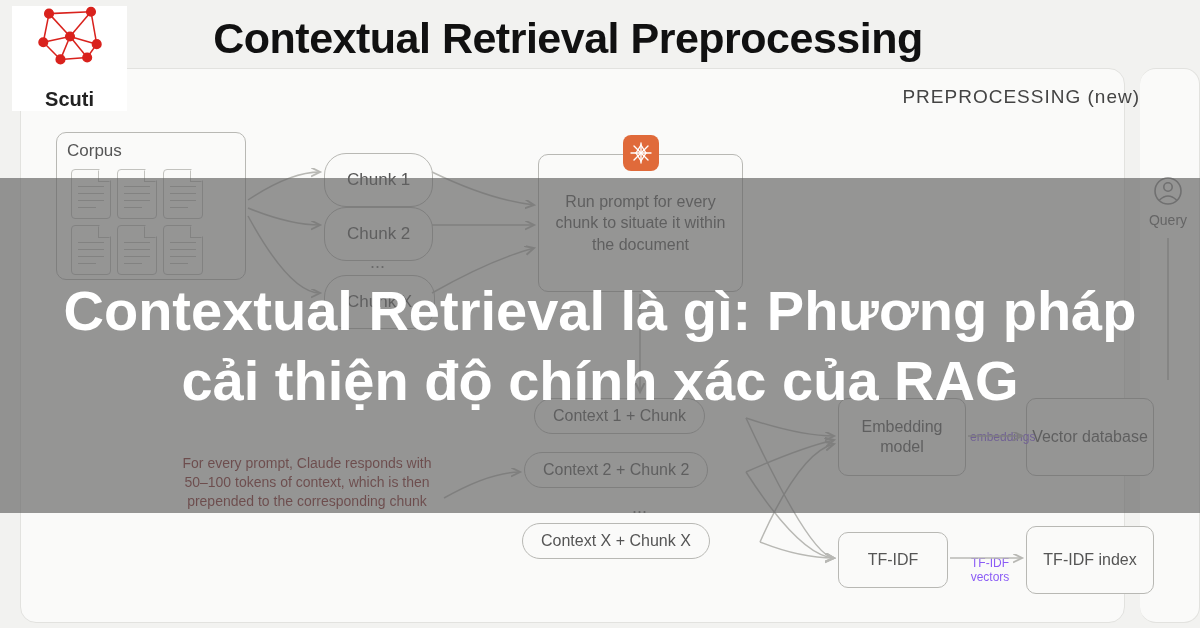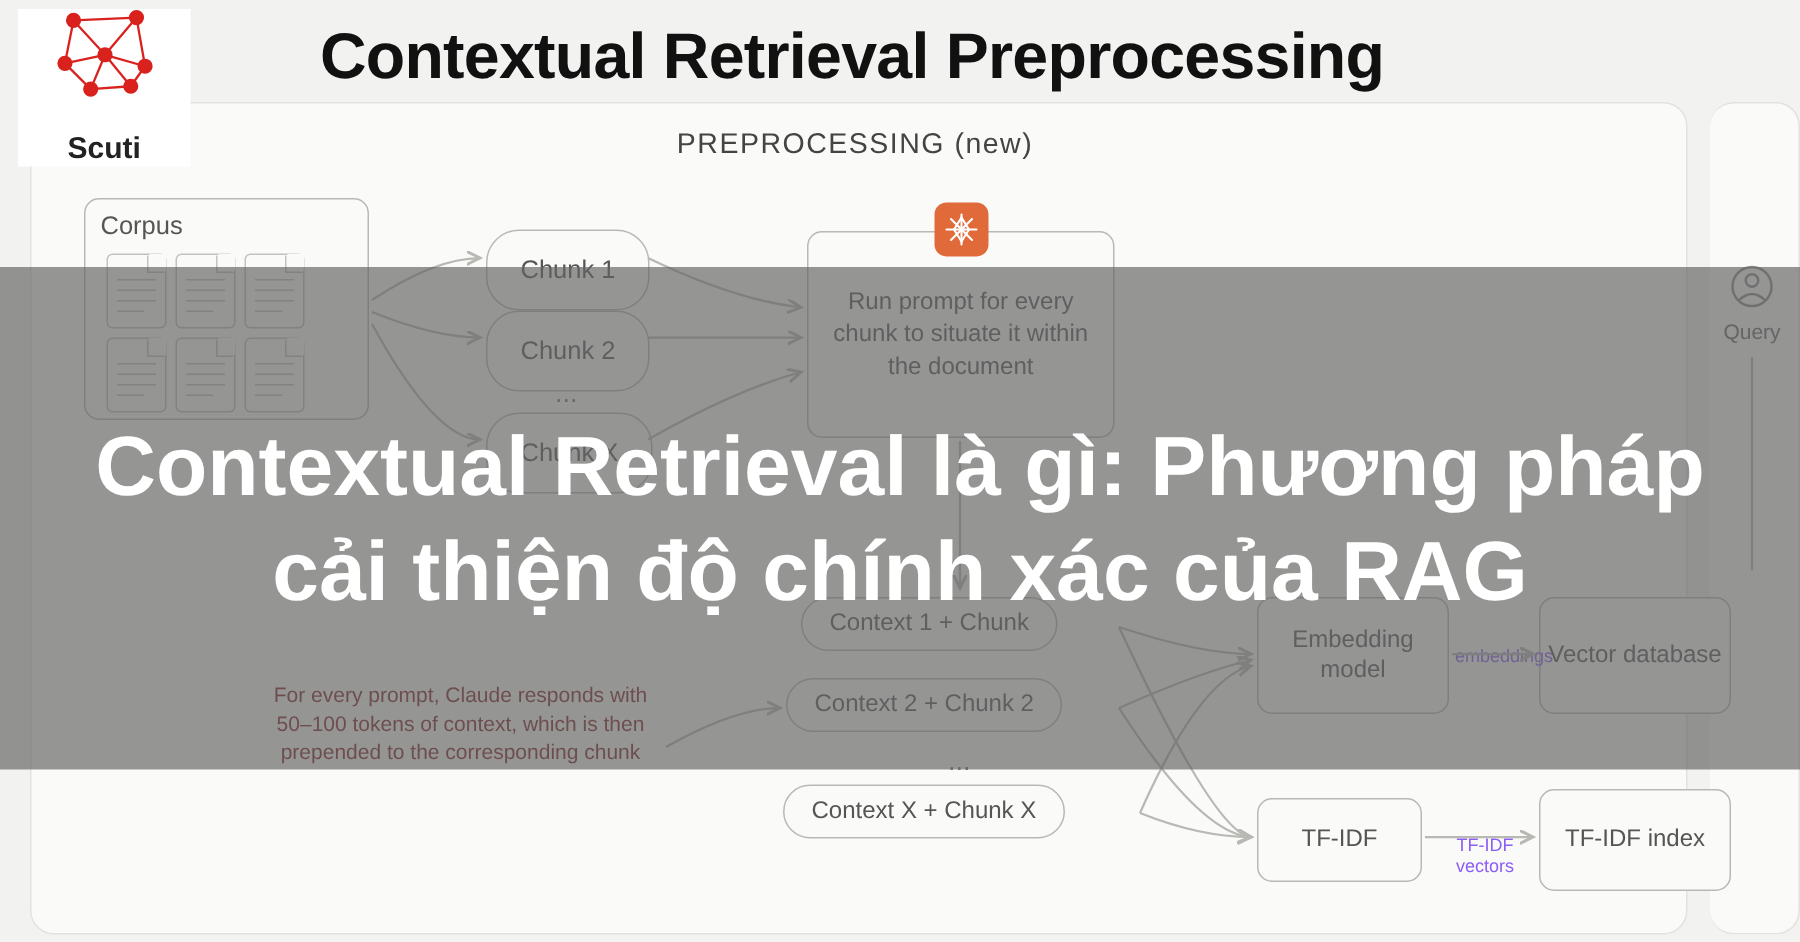--- a/index.html
+++ b/index.html
@@ -59,21 +59,21 @@
     border-left: none;
     border-top-left-radius: 0;
     border-bottom-left-radius: 0;
     border-radius: 16px;
   }
   .section-label {
     position: absolute;
     top: 86px;
     left: 0;
     width: 1140px;
-    text-align: center;
+    text-align: right;
     font-size: 19px;
     font-weight: 400;
     color: #444;
     letter-spacing: 1px;
   }
   .section-label .new { font-weight: 400; }
   .corpus {
     position: absolute;
     top: 132px;
     left: 56px;

